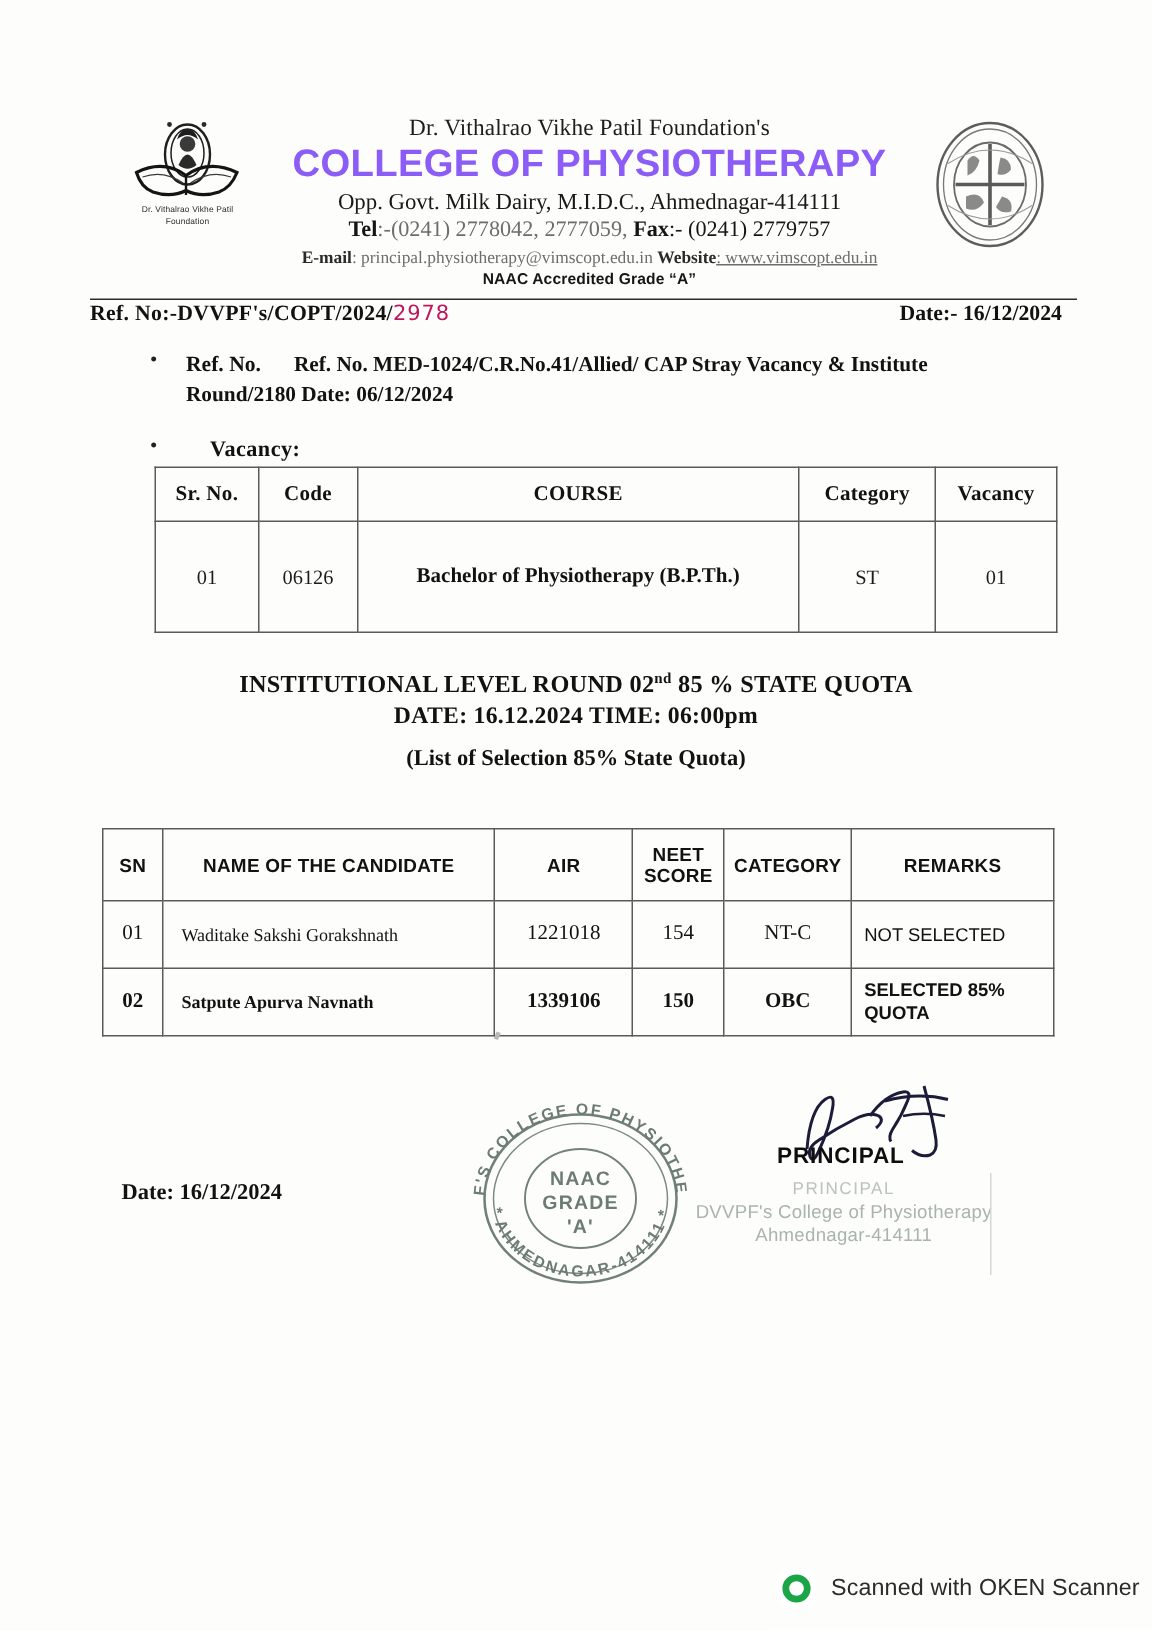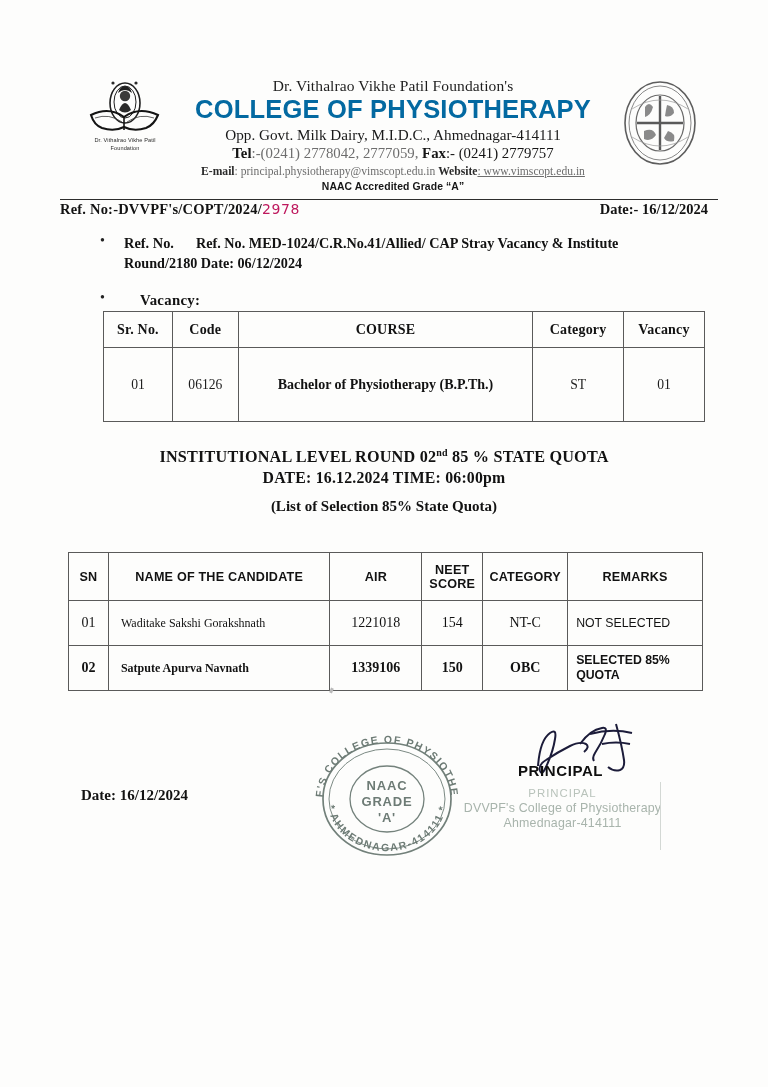--- a/index.html
+++ b/index.html
@@ -45,21 +45,21 @@
     position: absolute; left: 110px; right: 92px; top: 0;
     text-align: center;
   }
   .h-found {
     font-size: 15.5px; line-height: 20px; color: #1d1d1d;
     letter-spacing: 0.1px;
   }
   .h-college {
     font-family: "Liberation Sans", sans-serif;
     font-weight: bold; font-size: 25.5px; line-height: 29px;
-    letter-spacing: 0.2px; color: #0369a1;
+    letter-spacing: 0.2px; color: #8b5cf6;
     margin-top: -1px;
   }
   .h-addr {
     font-size: 15.2px; line-height: 19px; color: #191919;
     margin-top: 1px;
   }
   .h-tel {
     font-size: 14.8px; line-height: 19px; color: #151515;
   }
   .h-tel b, .h-mail b { font-weight: bold; }
@@ -422,14 +422,30 @@
   <div class="principal-stamp">
     <div class="l1">PRINCIPAL</div>
     <div>DVVPF's College of Physiotherapy</div>
     <div>Ahmednagar-414111</div>
   </div>
 
   <div class="faint-vline"></div>
 
   <div class="date-bottom">Date: 16/12/2024</div>
 
+  <div class="oken">
+    <div class="oken-logo">
+      <svg width="24" height="24" viewBox="0 0 24 24">
+        <path d="M12 2.6 a9.4 9.4 0 1 0 0 18.8 a9.4 9.4 0 0 0 0 -18.8 z
+                 M12 7.1 a4.9 4.9 0 1 1 0 9.8 a4.9 4.9 0 0 1 0 -9.8 z" fill="#1aa546" fill-rule="evenodd"></path>
+        <g fill="#1aa546" opacity="0.75">
+          <circle cx="18.6" cy="8.2" r="1.5"></circle>
+          <circle cx="19.4" cy="12.2" r="1.25"></circle>
+          <circle cx="18.2" cy="16" r="1.1"></circle>
+          <circle cx="16" cy="5.6" r="1.05"></circle>
+          <circle cx="15.4" cy="18.6" r="0.95"></circle>
+        </g>
+      </svg>
+    </div>
+    <div class="oken-text">Scanned with OKEN Scanner</div>
+  </div>
 
 </div>
 
 </body></html>

